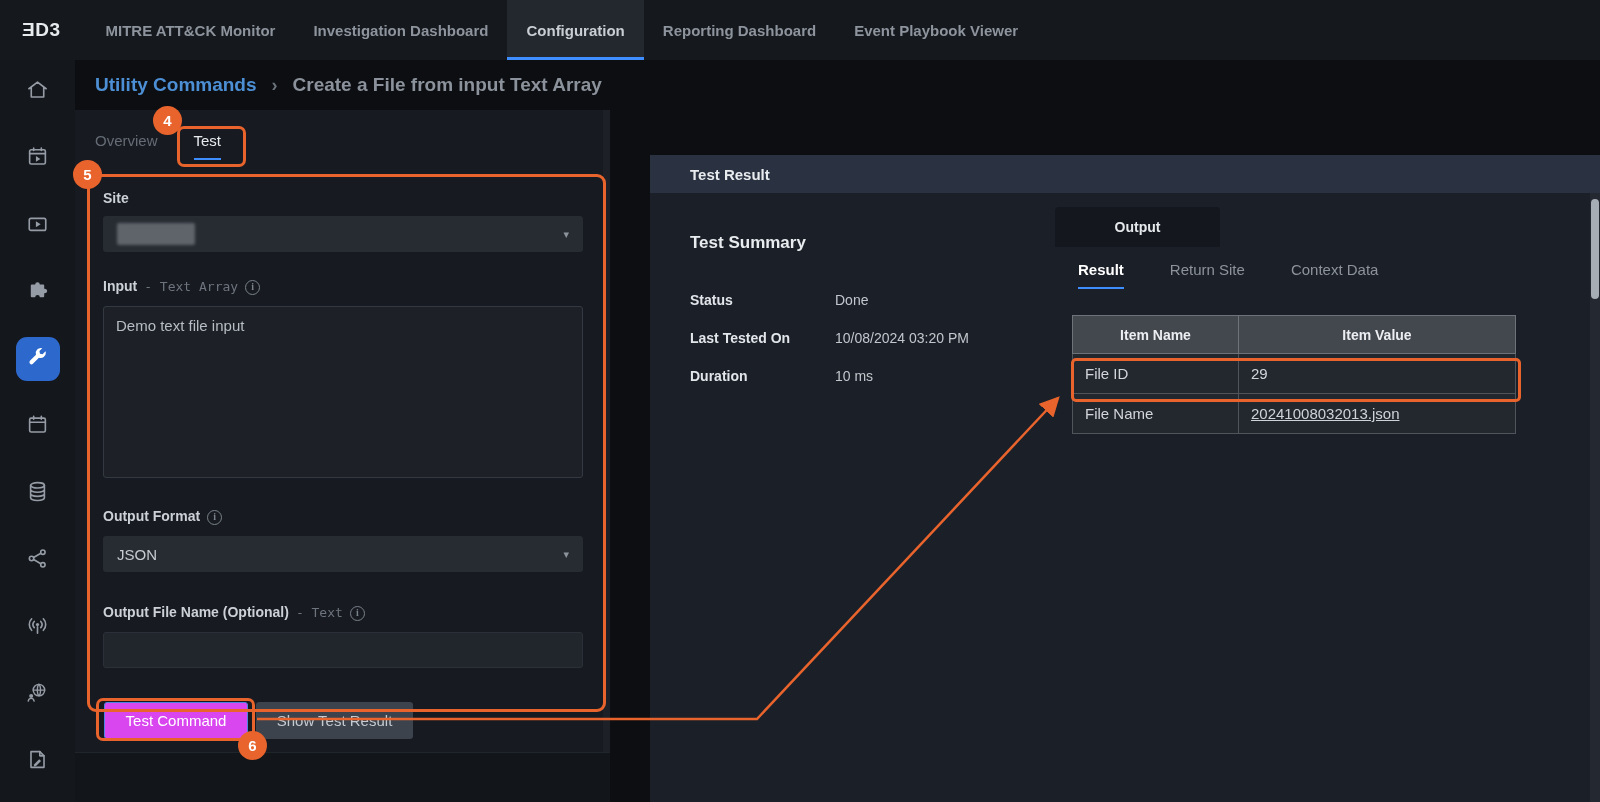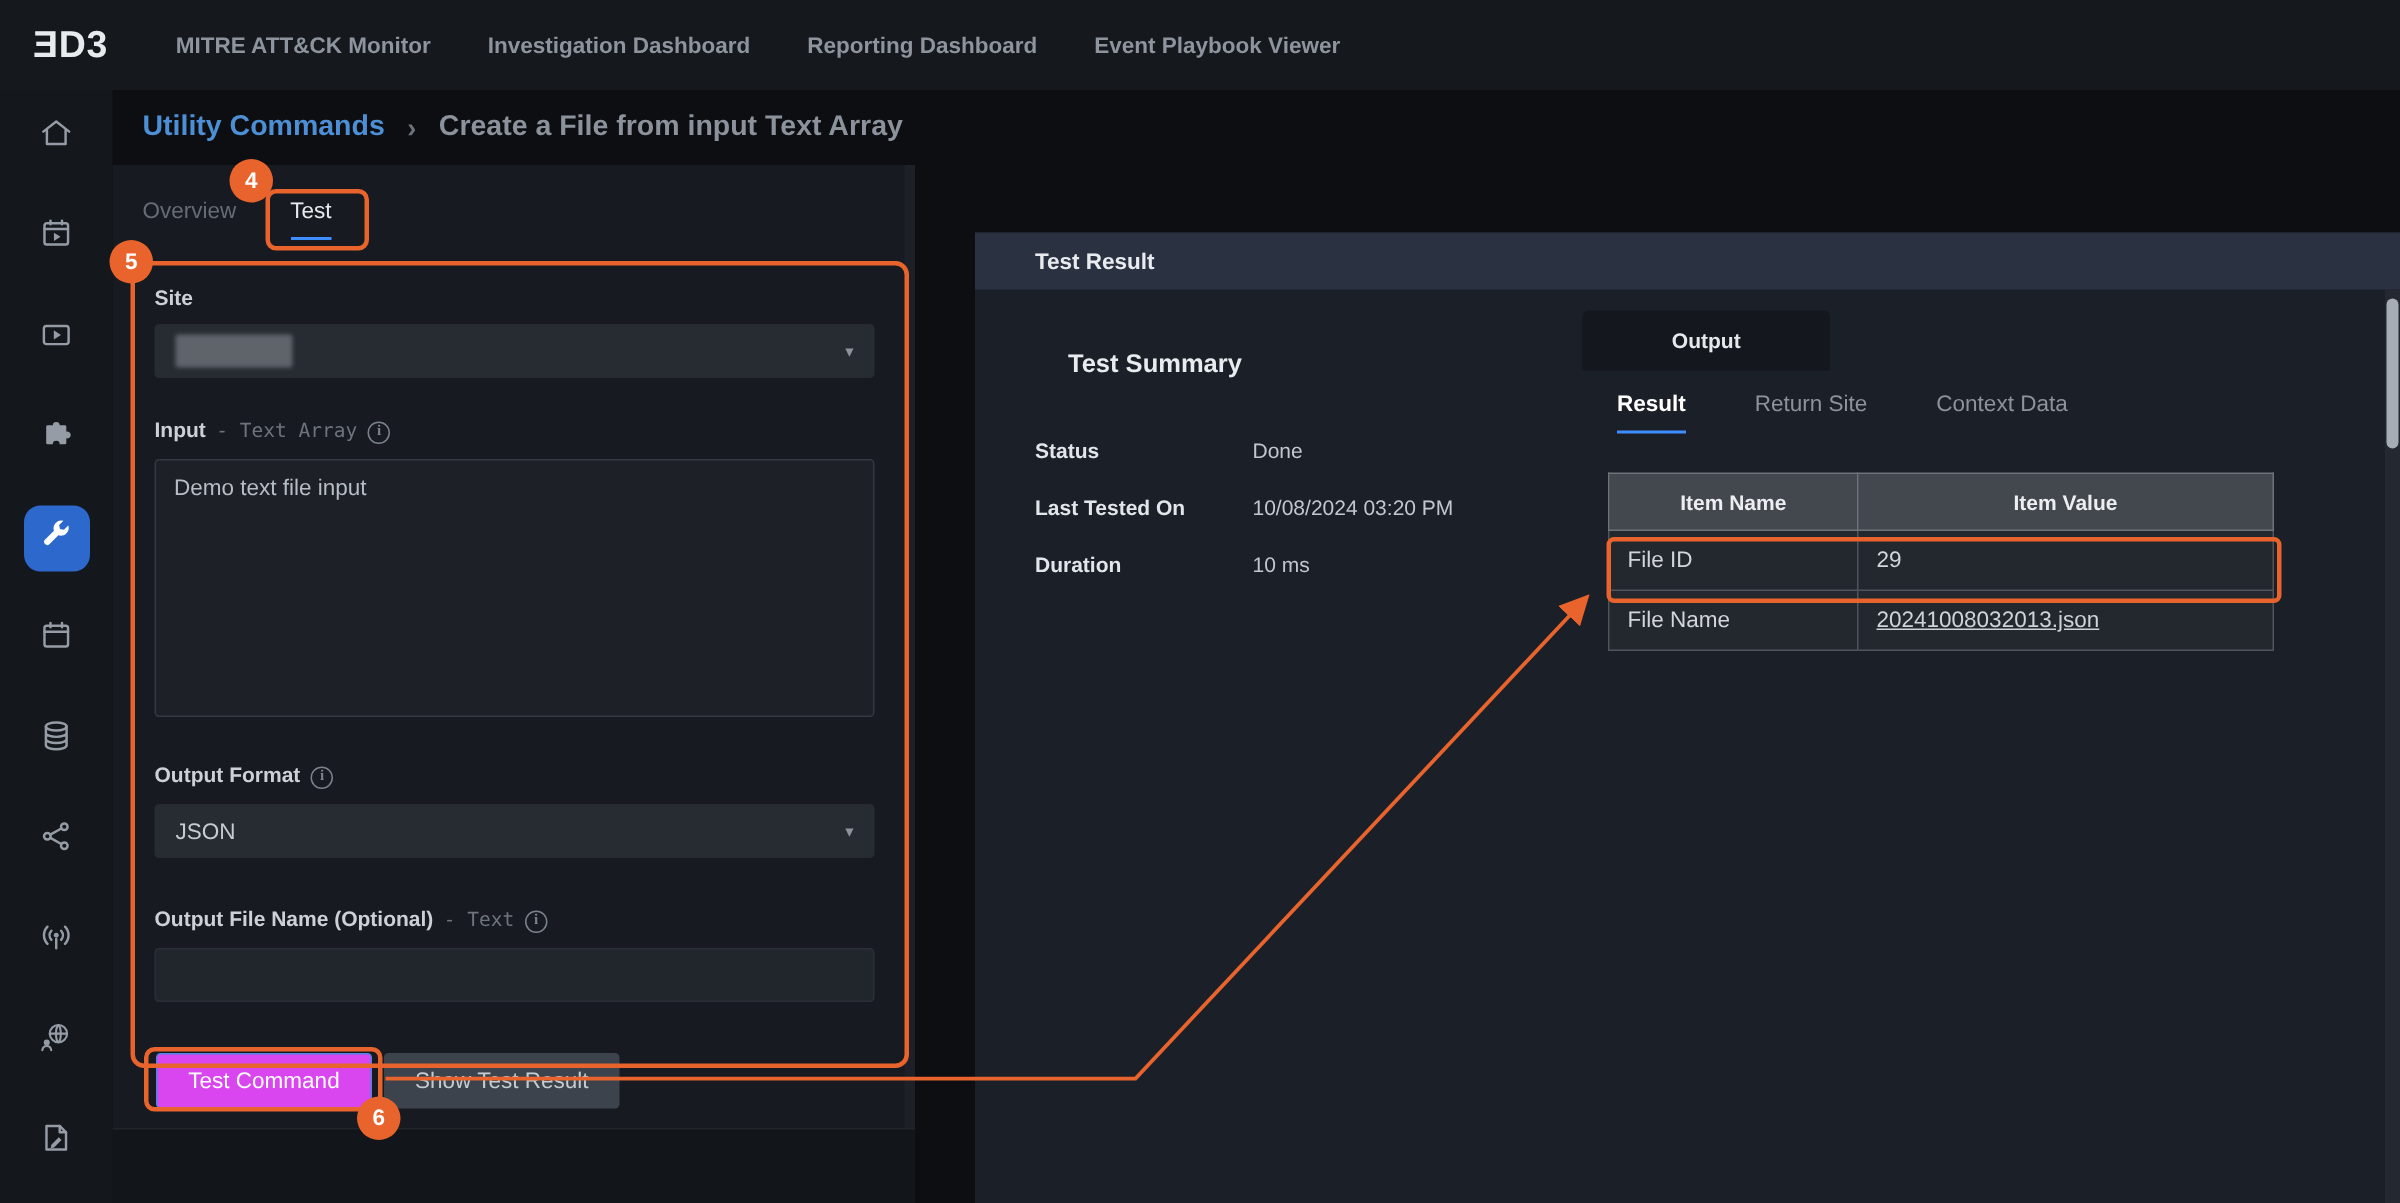--- a/index.html
+++ b/index.html
@@ -2,21 +2,21 @@
 <html><head>
 <meta charset="utf-8">
 <style>
   *{margin:0;padding:0;box-sizing:border-box;}
   html,body{width:1600px;height:802px;}
   body{background:#0c0e12;font-family:"Liberation Sans",sans-serif;position:relative;overflow:hidden;}
   .screen{position:absolute;left:0;top:0;width:1600px;height:802px;}
 
   
   .topbar{position:absolute;left:0;top:0;width:1600px;height:60px;background:#15181d;display:flex;align-items:center;z-index:2;}
-  .logo{margin-left:22px;color:#e8ebee;font-size:25px;font-weight:bold;letter-spacing:.5px;}
+  .logo{margin-left:22px;color:#e8ebee;font-size:19px;font-weight:bold;letter-spacing:.5px;}
   .topnav{display:flex;height:60px;margin-left:26px;}
   .nav-item{display:flex;align-items:center;padding:0 19px;color:#8d949d;font-size:15px;font-weight:600;cursor:pointer;white-space:nowrap;}
   .nav-item.active{background:#23282f;color:#c9ced4;border-bottom:3px solid #3e8eff;padding-top:3px;}
 
   
   .breadcrumb{position:absolute;left:0;top:60px;width:1600px;height:50px;display:flex;align-items:center;padding-left:95px;}
   .crumb-parent{color:#4d8fd4;font-size:19px;font-weight:bold;cursor:pointer;}
   .crumb-sep{color:#6c737b;font-size:18px;margin:0 15px;font-weight:bold;}
   .crumb-current{color:#8b929b;font-size:19px;font-weight:bold;}
 
@@ -42,21 +42,21 @@
   .textarea{position:absolute;left:28px;top:196px;width:480px;height:172px;background:#1d2127;border:1px solid #333942;border-radius:3px;padding:10px 12px;color:#b7bdc4;font-size:15px;font-family:"Liberation Sans",sans-serif;resize:none;outline:none;}
   .text-input{position:absolute;left:28px;top:522px;width:480px;height:36px;background:#21252c;border:1px solid #2b3038;border-radius:3px;outline:none;color:#c6cbd1;font-size:15px;padding:0 12px;font-family:"Liberation Sans",sans-serif;}
   .btn{position:absolute;top:592px;height:37px;border-radius:3px;font-size:15px;display:flex;align-items:center;justify-content:center;cursor:pointer;border:none;}
   .btn-test{left:29px;width:144px;background:#d946ef;color:#fff;border:1px solid #4d85e0;}
   .btn-show{left:181px;width:157px;background:#3c434c;color:#c6cbd1;}
   .panel-footer{position:absolute;left:0;bottom:0;width:100%;height:50px;background:#12151a;border-top:1px solid #20252c;}
 
   
   .result-panel{position:absolute;left:650px;top:155px;width:950px;height:786px;background:#1b1f28;}
   .result-header{height:38px;background:#2a3140;display:flex;align-items:center;padding-left:40px;color:#e9ecef;font-size:15px;font-weight:bold;}
-  .summary-heading{position:absolute;left:40px;top:78px;font-size:17px;font-weight:bold;color:#e9ecef;margin-left:22px;}
+  .summary-heading{position:absolute;left:40px;top:78px;font-size:17px;font-weight:bold;color:#e9ecef;}
   .sum-row{position:absolute;left:40px;display:flex;}
   .sum-label{width:145px;font-size:14px;font-weight:bold;color:#e2e6ea;}
   .sum-value{font-size:14px;color:#c2c7cd;white-space:nowrap;}
   .output-tab{position:absolute;left:405px;top:52px;width:165px;height:40px;background:#14171d;display:flex;align-items:center;justify-content:center;color:#e6e9ec;font-size:14px;font-weight:bold;border-radius:4px 4px 0 0;cursor:pointer;}
   .out-tabs{position:absolute;left:428px;top:106px;display:flex;gap:46px;}
   .otab{font-size:15px;color:#8d939b;padding-bottom:9px;cursor:pointer;}
   .otab.active{color:#ffffff;border-bottom:2px solid #3e8eff;font-weight:bold;}
   .result-table{position:absolute;left:422px;top:160px;border-collapse:collapse;}
   .result-table th{width:166px;height:38px;background:#43484f;color:#eceef1;font-size:14px;font-weight:bold;border:1px solid #6e737a;text-align:center;}
   .result-table th + th{width:277px;}
@@ -80,20 +80,21 @@
 </head>
 <body>
 
 <div class="screen">
 
   <header class="topbar">
     <div class="logo">ƎD3</div>
     <nav class="topnav">
       <div class="nav-item">MITRE ATT&amp;CK Monitor</div>
       <div class="nav-item">Investigation Dashboard</div>
+      <div class="nav-item active">Configuration</div>
       <div class="nav-item">Reporting Dashboard</div>
       <div class="nav-item">Event Playbook Viewer</div>
     </nav>
   </header>
 
   <div class="breadcrumb">
     <span class="crumb-parent">Utility Commands</span>
     <span class="crumb-sep">›</span>
     <span class="crumb-current">Create a File from input Text Array</span>
   </div>

